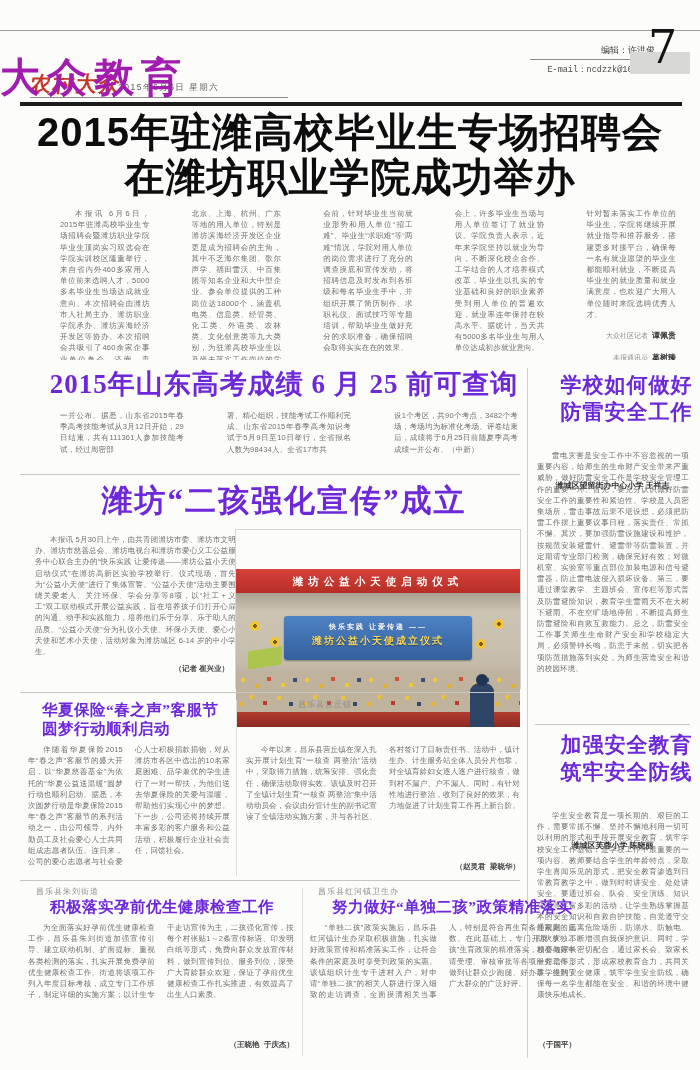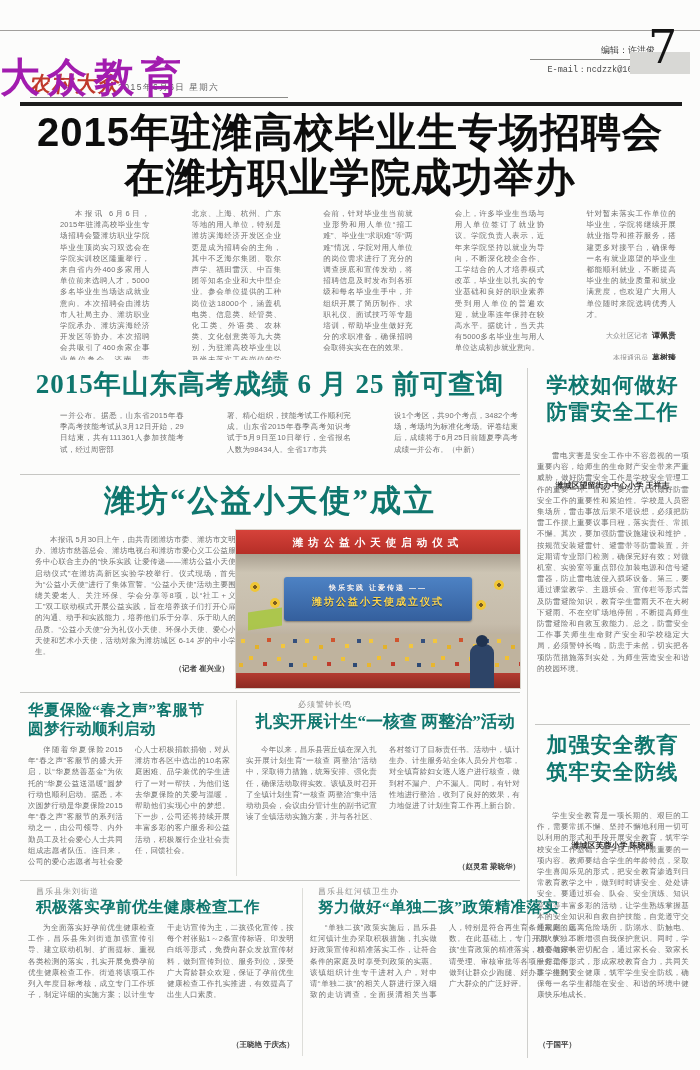--- a/index.html
+++ b/index.html
@@ -32,38 +32,38 @@
   .lead-cols{left:28px;top:208px;width:648px;height:152px;display:flex;gap:10px;}
   .col{flex:1;overflow:hidden;margin-left:32px;}
   .bodytext{font-size:7.5px;line-height:11.2px;text-align:justify;text-justify:inter-character;
             color:#6f6f6f;letter-spacing:.2px;overflow:hidden;}
   .indent{text-indent:15px;}
   .byline-r{text-align:right;margin-top:4px;}
   .byline-r .lbl{font-size:7px;color:#8a8a8a;}
   .byline-r .nm{font-size:8px;color:#3a3a3a;font-weight:bold;margin-left:4px;}
 
   
-  .serifh{font-family:"Liberation Serif","DejaVu Serif",serif;font-weight:bold;color:#0f766e;}
+  .serifh{font-family:"Liberation Serif","DejaVu Serif",serif;font-weight:bold;color:#6d28d9;margin-left:14px;}
   .gaokao-h{left:20px;top:366px;width:500px;text-align:center;font-size:27px;letter-spacing:1px;}
   .gaokao-cols{left:28px;top:410px;width:490px;height:60px;display:flex;gap:11px;}
 
   
   .side-h{left:535px;width:155px;text-align:center;font-size:21px;line-height:26px;letter-spacing:1px;}
   .side-by{left:535px;width:155px;text-align:center;font-size:8px;font-weight:bold;color:#2f2f2f;margin-top:48px;}
   .side-body{left:537px;width:152px;}
 
   
   .angels-h{left:20px;top:480px;width:500px;text-align:center;font-size:31px;letter-spacing:2px;}
   .angels-body{left:35px;top:534px;width:201px;height:144px;}
   .angels-by{left:28px;top:664px;width:201px;text-align:right;font-size:7.5px;font-weight:bold;color:#444;}
 
   
   .photo{left:236px;top:530px;width:284px;height:158px;box-shadow:0 0 0 1px #d8d4cc;}
   .photo .banner{height:24px;background:linear-gradient(#d6423a,#b52e27);color:#fff;
-                 font-weight:bold;font-size:10.5px;line-height:24px;text-align:center;letter-spacing:5px;}
+                 font-weight:bold;font-size:10.5px;line-height:24px;text-align:center;letter-spacing:5px;margin-top:39px;}
   .photo .scene{position:relative;height:134px;overflow:hidden;
                 background:linear-gradient(180deg,#a99f90 0%,#cdc5b4 14%,#c6bcab 52%,#b5a896 68%,#a59581 78%);}
   .backdrop{position:absolute;left:17%;top:17%;width:66%;height:44px;border-radius:3px;
             background:linear-gradient(#4d82c4,#345f9d);text-align:center;
             box-shadow:0 1px 2px rgba(0,0,0,.35);}
   .backdrop .l1{font-size:7px;color:#fef5ef;margin-top:6px;letter-spacing:2px;font-weight:bold;}
   .backdrop .l2{font-size:10px;color:#ffd84d;font-weight:bold;letter-spacing:2px;margin-top:2px;
                 text-shadow:0 1px 0 #1e3d6e;}
   .sunflower{position:absolute;width:10px;height:10px;border-radius:50%;
              background:radial-gradient(circle,#7a5c22 0 28%,#f0c636 29% 100%);}
@@ -86,21 +86,21 @@
               background:linear-gradient(#b43b30,#8c2b22);}
   .photographer{position:absolute;right:26px;bottom:0;width:24px;height:44px;
                 background:#2d4467;border-radius:9px 9px 0 0;}
   .photographer::before{content:"";position:absolute;left:6px;top:-9px;width:12px;height:12px;
                 border-radius:50%;background:#203350;}
 
   
   .kicker{font-size:8px;color:#8f8f8d;letter-spacing:1px;}
   .twocol{column-count:2;column-gap:12px;}
   .art-h2{font-size:15.5px;line-height:19px;letter-spacing:.5px;}
-  .end-byline{font-size:7.5px;font-weight:bold;color:#444;text-align:right;}
+  .end-byline{font-size:7.5px;font-weight:bold;color:#444;text-align:right;font-family:Liberation Mono, monospace;}
 </style>
 </head>
 <body>
 
 <div class="page">
 
   <div class="topline"></div>
   <div class="abs masthead">农村大众</div>
   <div class="abs dateline">2015年6月6日  星期六</div>
   <div class="mast-rule abs"></div>
@@ -145,21 +145,21 @@
   <div class="abs serifh side-h" style="top:372px;">学校如何做好</div>
   <div class="abs side-by" style="top:432px;">潍城区望留街办中心小学 王祥志</div>
   <div class="abs side-body bodytext indent" style="top:450px;height:268px;">雷电灾害是安全工作中不容忽视的一项重要内容，给师生的生命财产安全带来严重威胁，做好防雷安全工作是学校安全管理工作的重要一环。首先，要充分认识做好防雷安全工作的重要性和紧迫性。学校是人员密集场所，雷击事故后果不堪设想，必须把防雷工作摆上重要议事日程，落实责任、常抓不懈。其次，要加强防雷设施建设和维护，按规范安装避雷针、避雷带等防雷装置，并定期请专业部门检测，确保完好有效；对微机室、实验室等重点部位加装电源和信号避雷器，防止雷电波侵入损坏设备。第三，要通过课堂教学、主题班会、宣传栏等形式普及防雷避险知识，教育学生雷雨天不在大树下避雨、不在空旷场地停留，不断提高师生防雷避险和自救互救能力。总之，防雷安全工作事关师生生命财产安全和学校稳定大局，必须警钟长鸣，防患于未然，切实把各项防范措施落到实处，为师生营造安全和谐的校园环境。</div>
   <div class="rule" style="left:535px;top:724px;width:155px;"></div>
 
   <div class="abs serifh side-h" style="top:732px;">加强安全教育</div>
   <div class="abs serifh side-h" style="top:759px;">筑牢安全防线</div>
   <div class="abs side-by" style="top:792px;">潍城区芙蓉小学 陈晓丽</div>
   <div class="abs side-body bodytext indent" style="top:810px;height:248px;">学生安全教育是一项长期的、艰巨的工作，需要常抓不懈、坚持不懈地利用一切可以利用的形式和手段开展安全教育，筑牢学校安全工作基础，是学校工作中最重要的一项内容。教师要结合学生的年龄特点，采取学生喜闻乐见的形式，把安全教育渗透到日常教育教学之中，做到时时讲安全、处处讲安全。要通过班会、队会、安全演练、知识竞赛等丰富多彩的活动，让学生熟练掌握基本的安全知识和自救自护技能，自觉遵守交通规则，远离危险场所，防溺水、防触电、防火灾，不断增强自我保护意识。同时，学校要与家长密切配合，通过家长会、致家长一封信等形式，形成家校教育合力，共同关注学生的安全健康，筑牢学生安全防线，确保每一名学生都能在安全、和谐的环境中健康快乐地成长。</div>
 
-  <div class="abs serifh angels-h">潍坊“公益小天使”成立</div>
+  <div class="abs serifh angels-h">潍坊“二孩强化宣传”成立</div>
   <div class="abs angels-body bodytext indent">本报讯 5月30日上午，由共青团潍坊市委、潍坊市文明办、潍坊市慈善总会、潍坊电视台和潍坊市爱心义工公益服务中心联合主办的“快乐实践 让爱传递——潍坊公益小天使启动仪式”在潍坊高新区实验学校举行。仪式现场，首先为“公益小天使”进行了集体宣誓。“公益小天使”活动主要围绕关爱老人、关注环保、学会分享等8项，以“社工＋义工”双工联动模式开展公益实践，旨在培养孩子们打开心扉的沟通、动手和实践能力，培养他们乐于分享、乐于助人的品质。“公益小天使”分为礼仪小天使、环保小天使、爱心小天使和艺术小天使，活动对象为潍坊城区 6-14 岁的中小学生。</div>
   <div class="abs angels-by">（记者 崔兴业）</div>
 
   <div class="abs photo">
     <div class="banner">潍坊公益小天使启动仪式</div>
     <div class="scene">
       <div class="flag"></div>
       <div class="sunflower" style="left:14px;top:28px;"></div>
       <div class="sunflower" style="left:34px;top:44px;"></div>
       <div class="sunflower" style="right:16px;top:26px;"></div>
@@ -174,22 +174,21 @@
     </div>
   </div>
 
   <div class="rule" style="left:20px;top:692px;width:500px;"></div>
   <div class="vrule" style="left:236px;top:700px;height:176px;background:#ddddd9;"></div>
 
   <div class="abs serifh art-h2" style="left:28px;top:700px;width:205px;">华夏保险“春之声”客服节</div>
   <div class="abs serifh art-h2" style="left:28px;top:719px;width:205px;">圆梦行动顺利启动</div>
   <div class="abs bodytext twocol indent" style="left:28px;top:744px;width:202px;height:146px;">伴随着华夏保险2015年“春之声”客服节的盛大开启，以“华夏慈善基金”为依托的“华夏公益送温暖”圆梦行动也顺利启动。据悉，本次圆梦行动是华夏保险2015年“春之声”客服节的系列活动之一，由公司领导、内外勤员工及社会爱心人士共同组成志愿者队伍。连日来，公司的爱心志愿者与社会爱心人士积极捐款捐物，对从潍坊市各区中选出的10名家庭困难、品学兼优的学生进行了一对一帮扶，为他们送去华夏保险的关爱与温暖，帮助他们实现心中的梦想。下一步，公司还将持续开展丰富多彩的客户服务和公益活动，积极履行企业社会责任，回馈社会。</div>
 
-  <div class="abs kicker" style="left:298px;top:699px;">必须警钟长鸣</div>
-  <div class="abs serifh" style="left:250px;top:710px;width:270px;font-size:17px;text-align:center;">扎实开展计生“一核查 两整治”活动</div>
+  <div class="abs kicker" style="left:298px;top:699px;">昌乐县营丘镇</div>
   <div class="abs bodytext twocol indent" style="left:246px;top:744px;width:274px;height:120px;">今年以来，昌乐县营丘镇在深入扎实开展计划生育“一核查 两整治”活动中，采取得力措施，统筹安排、强化责任，确保活动取得实效。该镇及时召开了全镇计划生育“一核查 两整治”集中活动动员会，会议由分管计生的副书记宣读了全镇活动实施方案，并与各社区、各村签订了目标责任书。活动中，镇计生办、计生服务站全体人员分片包靠，对全镇育龄妇女逐人逐户进行核查，做到村不漏户、户不漏人。同时，有针对性地进行整治，收到了良好的效果，有力地促进了计划生育工作再上新台阶。</div>
   <div class="abs end-byline" style="left:380px;top:862px;width:140px;">（赵灵君 梁晓华）</div>
 
   <div class="rule" style="left:20px;top:880px;width:500px;"></div>
   <div class="vrule" style="left:302px;top:888px;height:168px;background:#ddddd9;"></div>
 
   <div class="abs kicker" style="left:36px;top:886px;">昌乐县朱刘街道</div>
   <div class="abs serifh art-h2" style="left:36px;top:897px;width:260px;">积极落实孕前优生健康检查工作</div>
   <div class="abs bodytext twocol indent" style="left:28px;top:922px;width:266px;height:118px;">为全面落实好孕前优生健康检查工作，昌乐县朱刘街道加强宣传引导、建立联动机制、扩面提标、重视各类检测的落实，扎实开展免费孕前优生健康检查工作。街道将该项工作列入年度目标考核，成立专门工作班子，制定详细的实施方案；以计生专干走访宣传为主，二孩强化宣传，按每个村张贴1～2条宣传标语、印发明白纸等形式，免费向群众发放宣传材料，做到宣传到位、服务到位，深受广大育龄群众欢迎，保证了孕前优生健康检查工作扎实推进，有效提高了出生人口素质。</div>
   <div class="abs end-byline" style="left:160px;top:1040px;width:134px;">（王晓艳 于庆杰）</div>

